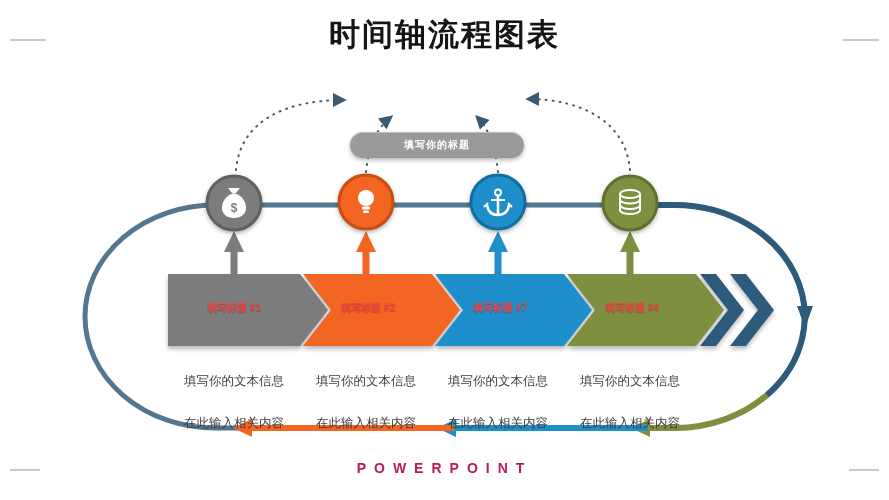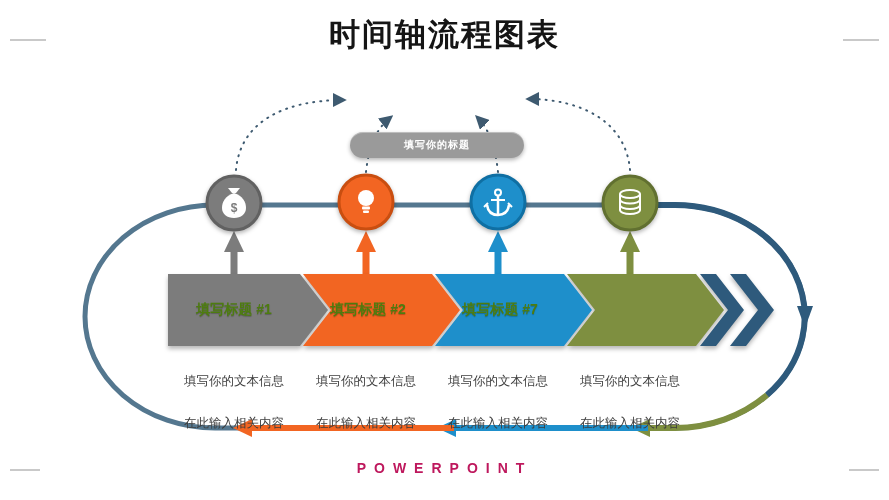--- a/index.html
+++ b/index.html
@@ -16,21 +16,21 @@
   .deco-tr{right:10px;top:39px;width:36px;}
   .deco-bl{left:10px;top:469px;width:30px;}
   .deco-br{right:10px;top:469px;width:30px;}
 
   .pill{left:350px;top:88px;width:174px;height:26px;border-radius:13px;
         background:var(--c-pill,#9a9a9a);
         box-shadow:0 2px 4px rgba(0,0,0,.30), inset 0 1px 0 rgba(255,255,255,.35);
         color:#fff;font-size:10px;font-weight:700;text-align:center;line-height:26px;
         letter-spacing:1px;margin-top:44px;}
 
-  .seg-label{top:301px;width:132px;text-align:center;color:#4d7c0f;font-size:14px;
+  .seg-label{top:301px;width:132px;text-align:center;color:#ef4444;font-size:10px;
              font-weight:700;text-shadow:0 1px 1px rgba(0,0,0,.25);}
   .sl1{left:168px}.sl2{left:302px}.sl3{left:434px}.sl4{left:566px}
 
   .desc{top:352px;width:150px;text-align:center;color:#3d3d3d;font-size:12.5px;}
   .desc p{margin:16px;line-height:26px;}
   .d1{left:159px}.d2{left:291px}.d3{left:423px}.d4{left:555px}
 
   .footer{left:0;right:0;top:460px;text-align:center;font-size:14px;font-weight:700;
           letter-spacing:8px;color:#be185d;}
 </style>
@@ -134,20 +134,21 @@
       <path d="M 620 199.5 A 10 4 0 0 0 640 199.5"></path>
       <path d="M 620 205 A 10 4 0 0 0 640 205"></path>
     </g>
   </svg>
 
   <div class="abs pill">填写你的标题</div>
 
   <div class="abs seg-label sl1">填写标题 #1</div>
   <div class="abs seg-label sl2">填写标题 #2</div>
   <div class="abs seg-label sl3">填写标题 #7</div>
+  <div class="abs seg-label sl4">填写标题 #4</div>
 
   <div class="abs desc d1">
     <p>填写你的文本信息</p>
     <p>在此输入相关内容</p>
   </div>
   <div class="abs desc d2">
     <p>填写你的文本信息</p>
     <p>在此输入相关内容</p>
   </div>
   <div class="abs desc d3">

